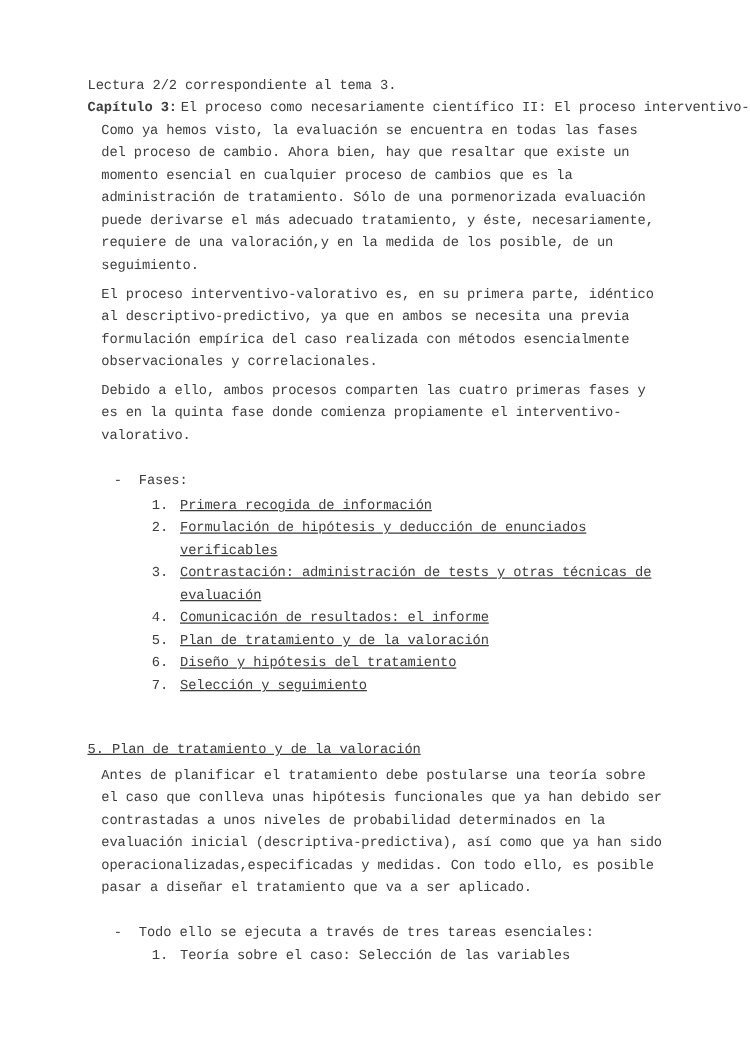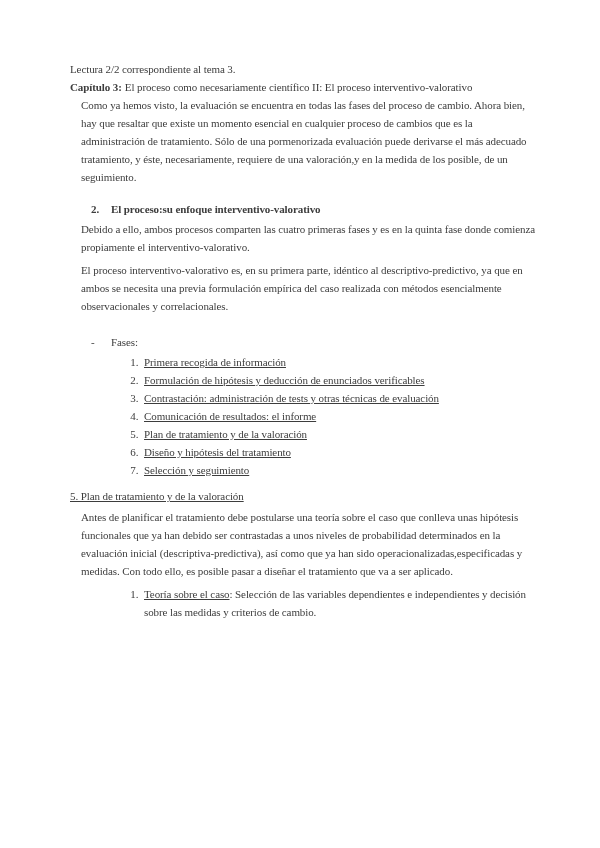--- a/index.html
+++ b/index.html
@@ -4,21 +4,21 @@
 <style>
   * { box-sizing: border-box; }
   html, body { margin: 0; padding: 0; background: #ffffff; }
   body { width: 600px; height: 848px; }
   .page {
     width: 600px;
     height: 768px;
     overflow: hidden;
     background: #ffffff;
     padding: 60px 64px 10px 70px;
-    font-family: Liberation Serif, serif;
+    font-family: Liberation Mono, monospace;
     font-size: 11px;
     line-height: 18px;
     letter-spacing: -0.1px;
     color: var(--text-color, #3d3d3d);
   }
   p { margin: 0; }
   .oneline { white-space: nowrap; }
   .chapter-label { font-weight: bold; margin-right: 3px; }
   .heading { font-weight: bold; margin: 14px 0 2px 21px; }
   .h-num { display: inline-block; min-width: 20px; }
@@ -28,60 +28,60 @@
   ol.num-list { margin: 2px 0 0 0; padding-left: 71px; }
   ol.num-list li { padding-left: 3px; }
   .underline { text-decoration: underline; }
   .note {
     background: var(--highlight-bg, #fbf2d0);
     width: 460px;
     margin: 16px 0 0 -6px;
     padding: 9px 14px;
     border-radius: 2px;
   }
-  .s5-heading { margin: 8px 0 3px 0; text-decoration: underline; }
+  .s5-heading { margin: 33px 0 3px 0; text-decoration: underline; }
   ol.tareas { margin: 0; padding-left: 71px; }
   ol.tareas li { padding-left: 3px; }
   .tarea-para { margin-top: 0; }
 </style>
 </head>
 <body>
 
 <div class="page">
 
   <p class="oneline">Lectura 2/2 correspondiente al tema 3.</p>
 
   <p class="oneline"><span class="chapter-label">Capítulo 3:</span><span>El proceso como necesariamente científico II: El proceso interventivo-valorativo</span></p>
 
   <p class="para">Como ya hemos visto, la evaluación se encuentra en todas las fases del proceso de cambio. Ahora bien, hay que resaltar que existe un momento esencial en cualquier proceso de cambios que es la administración de tratamiento. Sólo de una pormenorizada evaluación puede derivarse el más adecuado tratamiento, y éste, necesariamente, requiere de una valoración,y en la medida de los posible, de un seguimiento.</p>
 
-  <div class="heading">
-    <span class="h-num">2.</span><span>El proceso:su enfoque interventivo-valorativo</span>
-  </div>
+  <p class="para">El proceso interventivo-valorativo es, en su primera parte, idéntico al descriptivo-predictivo, ya que en ambos se necesita una previa formulación empírica del caso realizada con métodos esencialmente observacionales y correlacionales.</p>
   <p class="para">Debido a ello, ambos procesos comparten las cuatro primeras fases y es en la quinta fase donde comienza propiamente el interventivo-valorativo.</p>
-  <p class="para">El proceso interventivo-valorativo es, en su primera parte, idéntico al descriptivo-predictivo, ya que en ambos se necesita una previa formulación empírica del caso realizada con métodos esencialmente observacionales y correlacionales.</p>
 
   <div class="dash-row">
     <span class="dash">-</span><span>Fases:</span>
   </div>
 
   <ol class="num-list">
     <li><span class="underline">Primera recogida de información</span></li>
     <li><span class="underline">Formulación de hipótesis y deducción de enunciados verificables</span></li>
     <li><span class="underline">Contrastación: administración de tests y otras técnicas de evaluación</span></li>
     <li><span class="underline">Comunicación de resultados: el informe</span></li>
     <li><span class="underline">Plan de tratamiento y de la valoración</span></li>
     <li><span class="underline">Diseño y hipótesis del tratamiento</span></li>
     <li><span class="underline">Selección y seguimiento</span></li>
   </ol>
 
 
   <p class="s5-heading">5. Plan de tratamiento y de la valoración</p>
   <p class="para">Antes de planificar el tratamiento debe postularse una teoría sobre el caso que conlleva unas hipótesis funcionales que ya han debido ser contrastadas a unos niveles de probabilidad determinados en la evaluación inicial (descriptiva-predictiva), así como que ya han sido operacionalizadas,especificadas y medidas. Con todo ello, es posible pasar a diseñar el tratamiento que va a ser aplicado.</p>
 
+  <div class="dash-row">
+    <span class="dash">-</span><span>Todo ello se ejecuta a través de tres tareas esenciales:</span>
+  </div>
 
   <ol class="tareas">
     <li>
       <span class="underline">Teoría sobre el caso</span><span>: Selección de las variables dependientes e independientes y decisión sobre las medidas y criterios de cambio.</span>
     </li>
   </ol>
 
 </div>
 
 </body></html>

